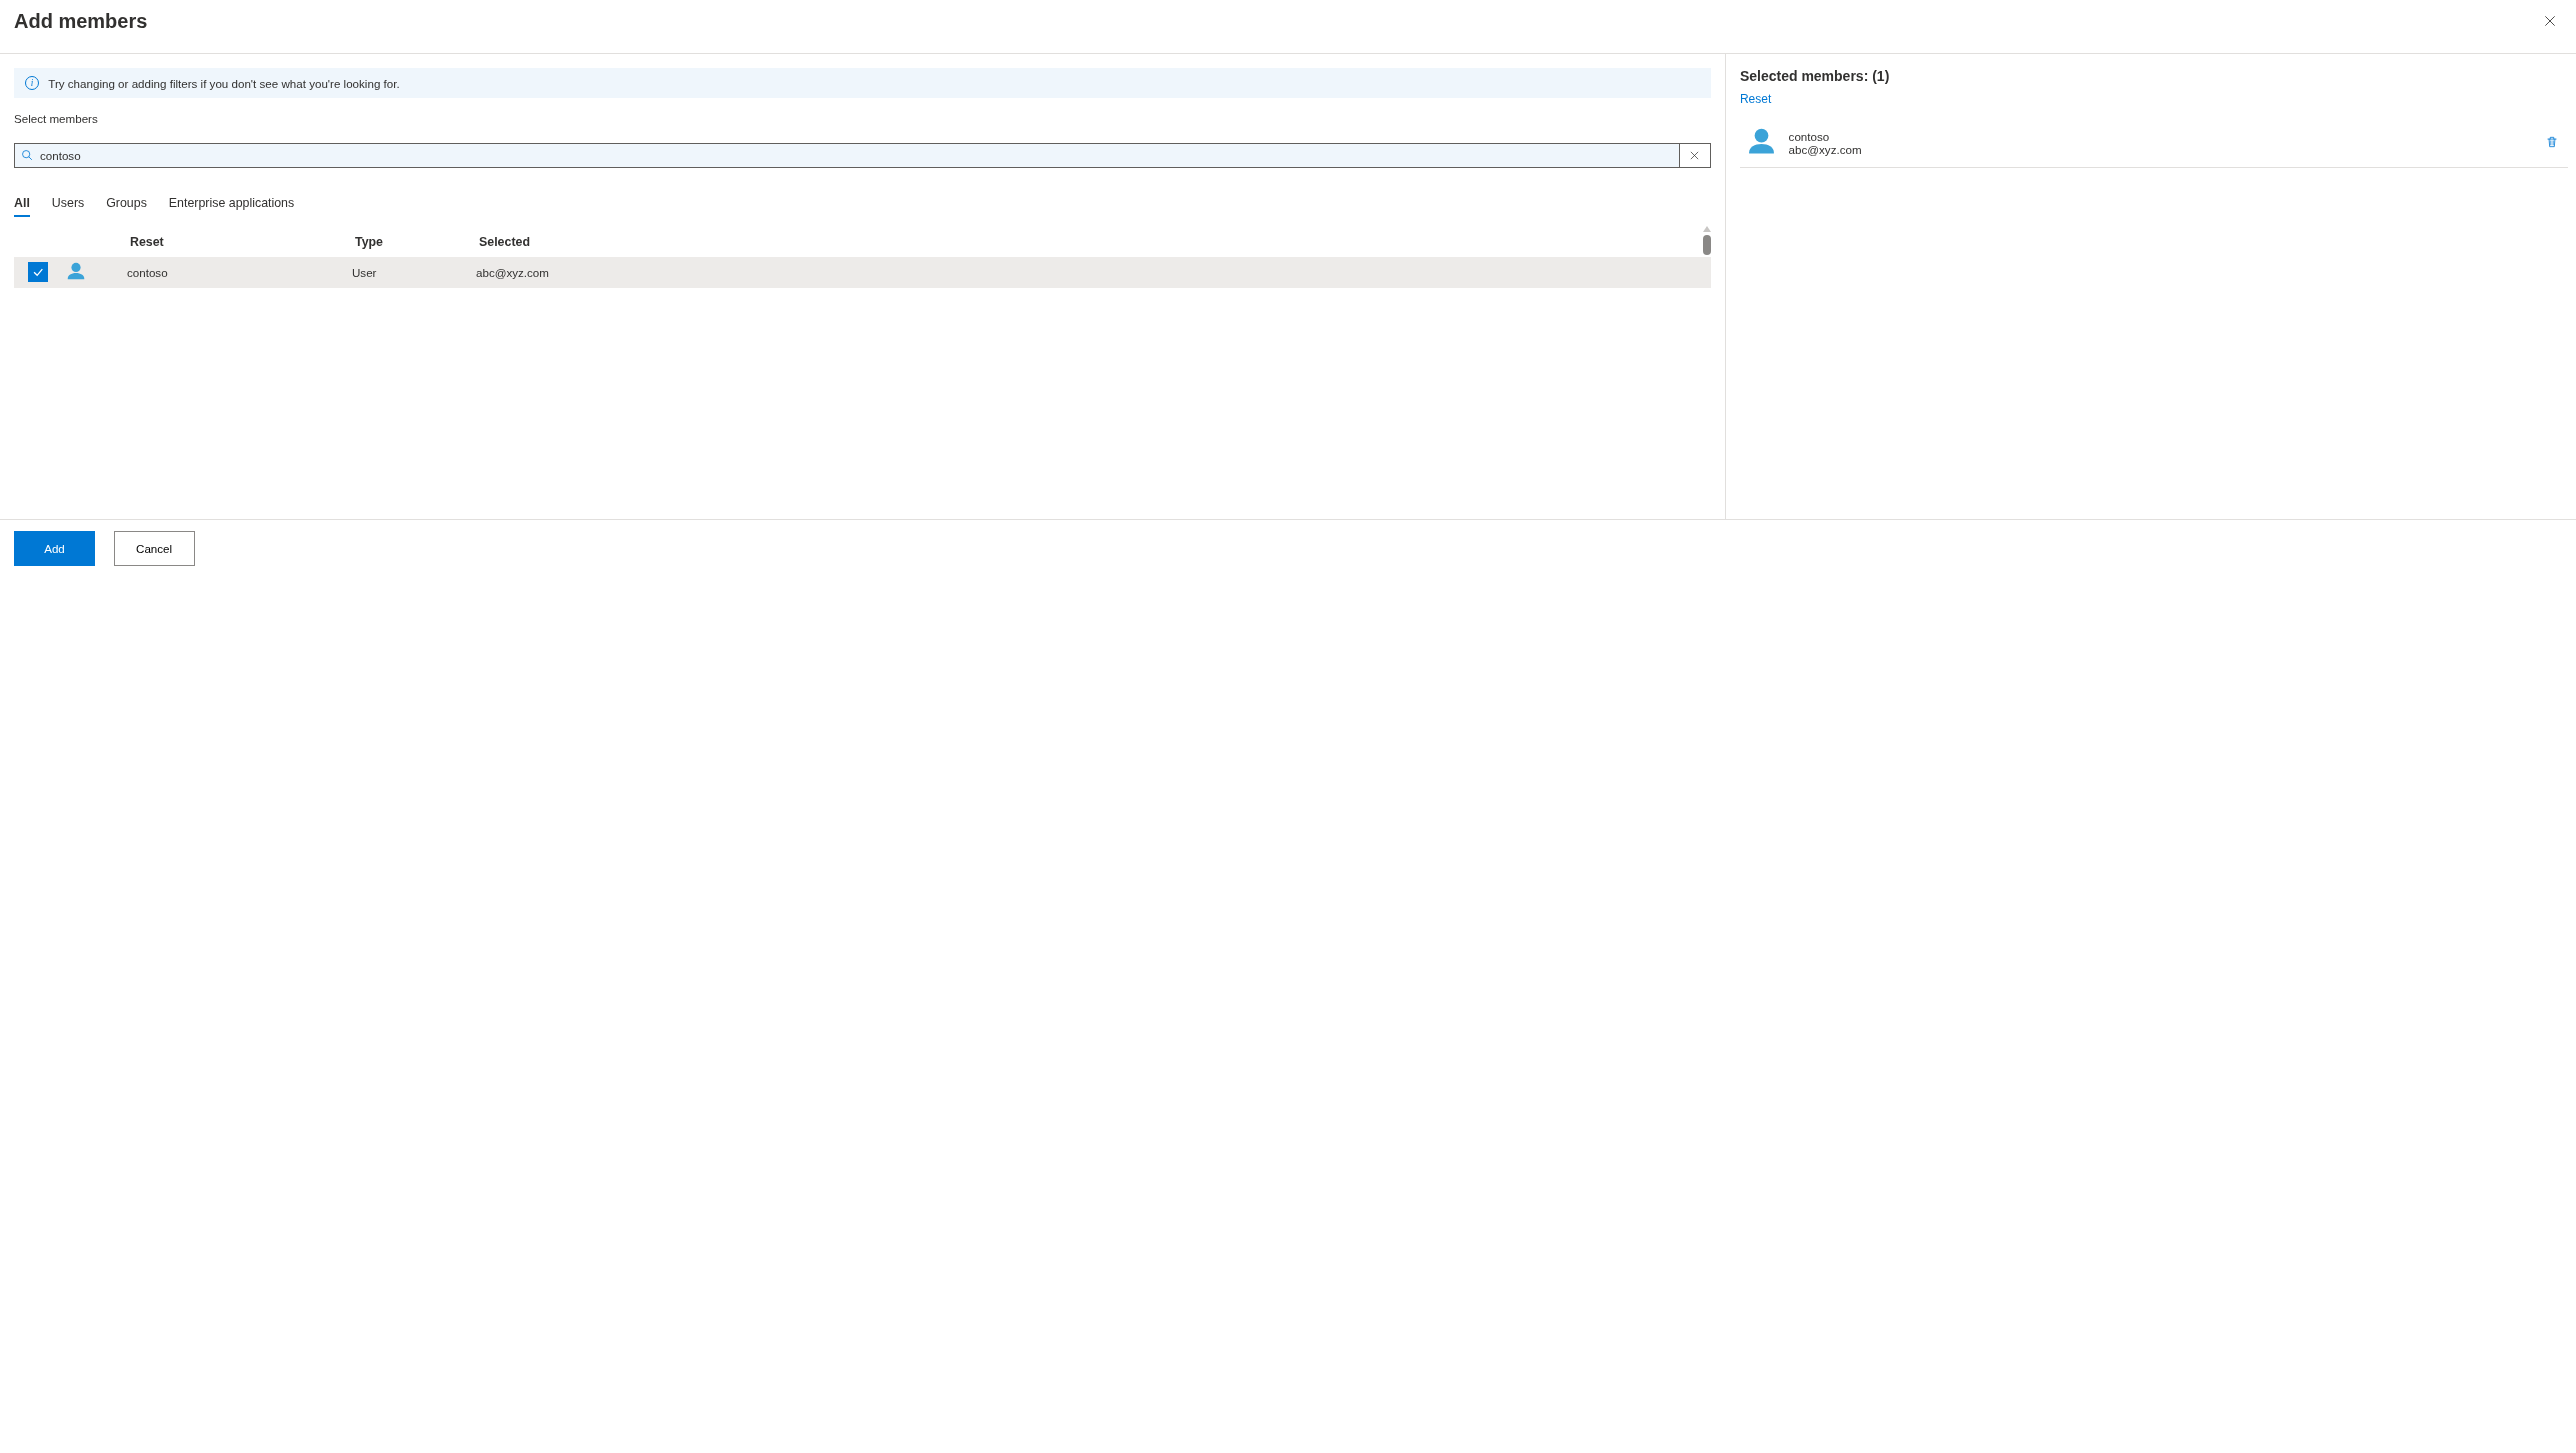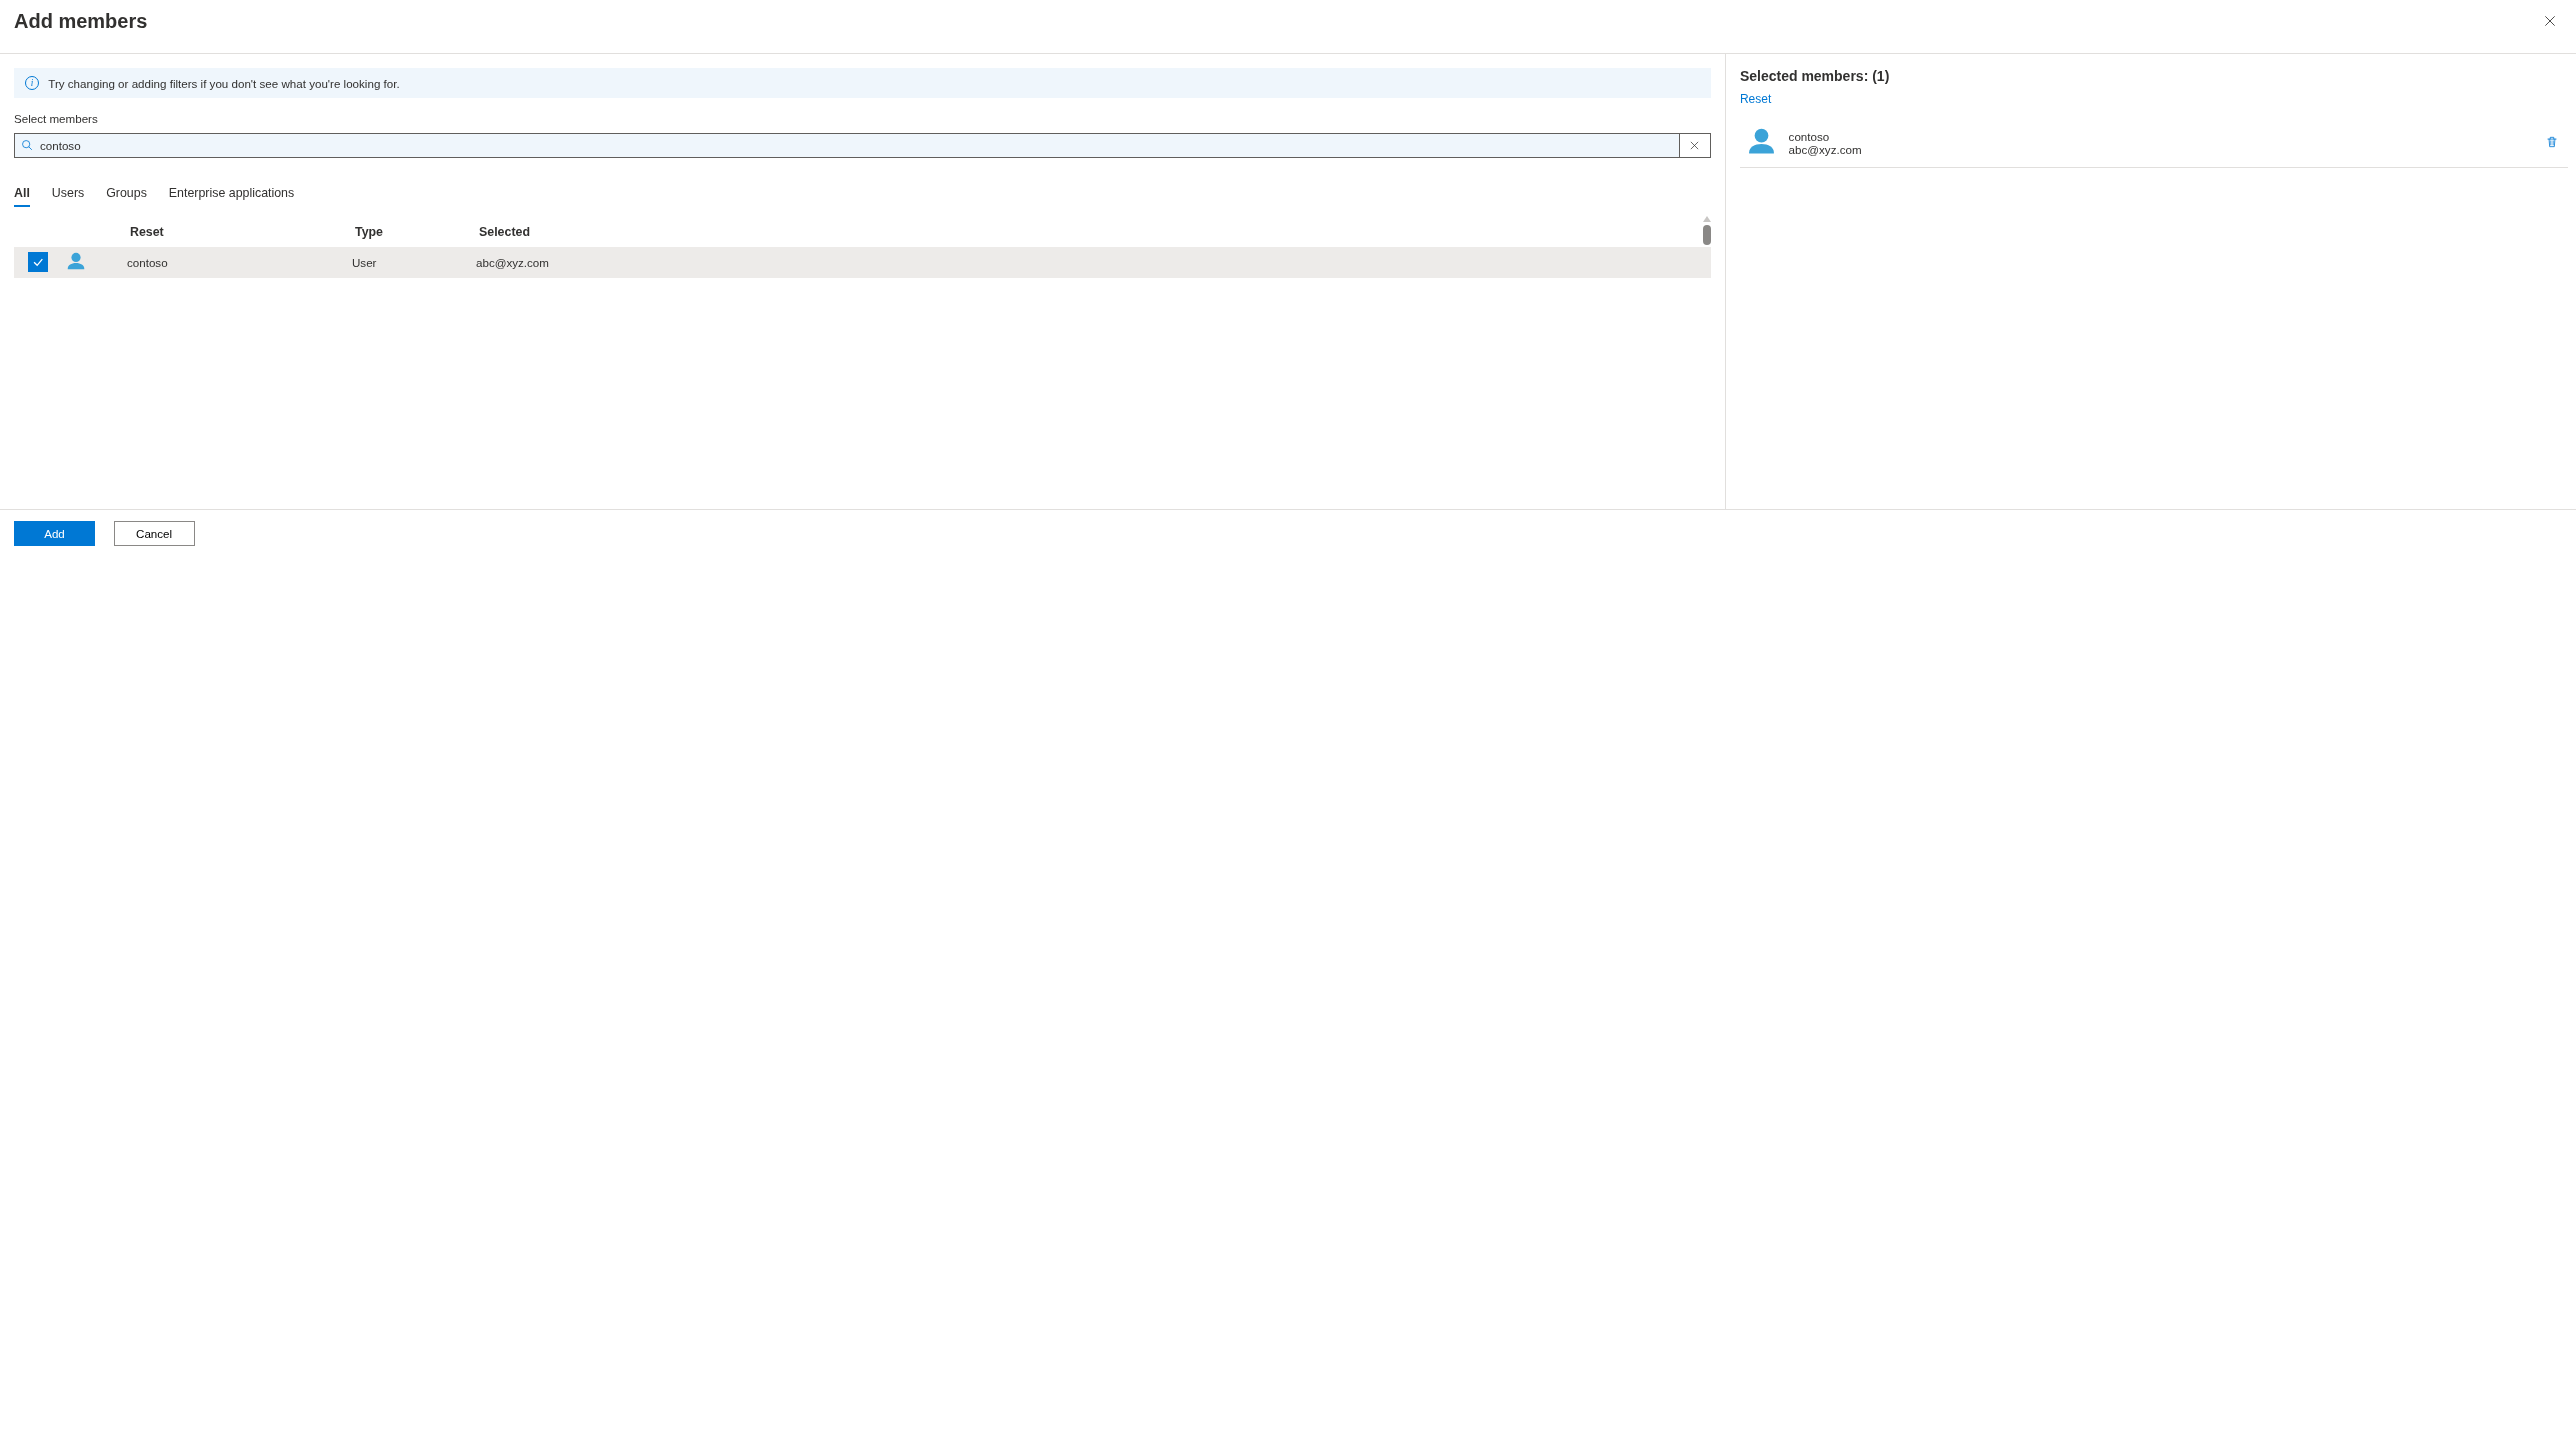--- a/index.html
+++ b/index.html
@@ -13,21 +13,21 @@
   .divider { border-top: 0.8px solid #e1dfdd; }
 
   .body-wrap { display: flex; border-bottom: 0.8px solid #e1dfdd; }
   .left-pane { flex: 0 0 67%; padding: 14px; border-right: 0.8px solid #e1dfdd; display: flex; flex-direction: column; }
   .right-pane { flex: 1; padding: 14px 7.8px 14px 14px; }
 
   .info-bar { background: #eff6fc; padding: 7.8px 11px; display: flex; align-items: center; gap: 9.3px; margin-bottom: 14px; }
   .info-bar .txt { font-size: 11.6px; color: #323130; }
   .info-icon-circle { width:14px; height:14px; border:1px solid #0078d4; border-radius:50%; display:flex; align-items:center; justify-content:center; color:#0078d4; font-size:9.3px; font-family: Georgia, serif; font-style: italic; }
 
-  .field-label { font-size: 11.6px; color: #323130; margin-bottom: 8px; }
+  .field-label { font-size: 11.6px; color: #323130; margin-bottom: 18px; }
   .search-wrap { display:flex; align-items:center; border:0.8px solid #605e5c; background:#eff6fc; height: 25px; }
   .search-icon-box { width: 25px; display:flex; align-items:center; justify-content:center; }
   .search-input { flex:1; border:none; outline:none; background:transparent; font-size:11.6px; padding: 3.1px 0; color:#323130; }
   .clear-box { width:31px; border-left:0.8px solid #605e5c; display:flex; align-items:center; justify-content:center; cursor:pointer; height:100%; background:#fff;}
   .clear-box svg { width:11px; height:11px; }
 
   .tabs { display:flex; gap:22px; margin-top: 28px; font-size:12.4px; }
   .tab { cursor:pointer; padding-bottom: 4.7px; color:#323130; }
   .tab.active { font-weight:600; border-bottom: 2.3px solid #0078d4; }
 
@@ -54,21 +54,21 @@
 
   .selected-item { display:flex; align-items:center; border-bottom:0.8px solid #e1dfdd; padding: 4.7px 0 7.8px 4.7px;}
   .avatar-md { width:33px; height:33px; margin-right: 11px;}
   .sel-text { flex:1; }
   .sel-name { font-size:11.6px; color:#323130; font-weight:400;}
   .sel-email { font-size:11.6px; color:#323130; }
   .trash-btn { cursor:pointer; padding:4.7px; margin-right:4.7px;}
   .trash-btn svg { width:14px; height:14px; }
 
   .footer { padding: 11px 14px; display:flex; gap:18.6px; }
-  .btn { height:25px; min-width:81px; font-size:11.6px; border:0.8px solid #8a8886; background:#fff; cursor:pointer; padding:0 14px;}
+  .btn { height:35px; min-width:81px; font-size:11.6px; border:0.8px solid #8a8886; background:#fff; cursor:pointer; padding:0 14px;}
   .btn.primary { background:#0078d4; color:#fff; border-color:#0078d4; }
 
   
   .person-fill { fill:#3ba3d8; }
 </style>
 </head>
 <body>
 
 <svg width="0" height="0" style="position:absolute">
   <defs>

